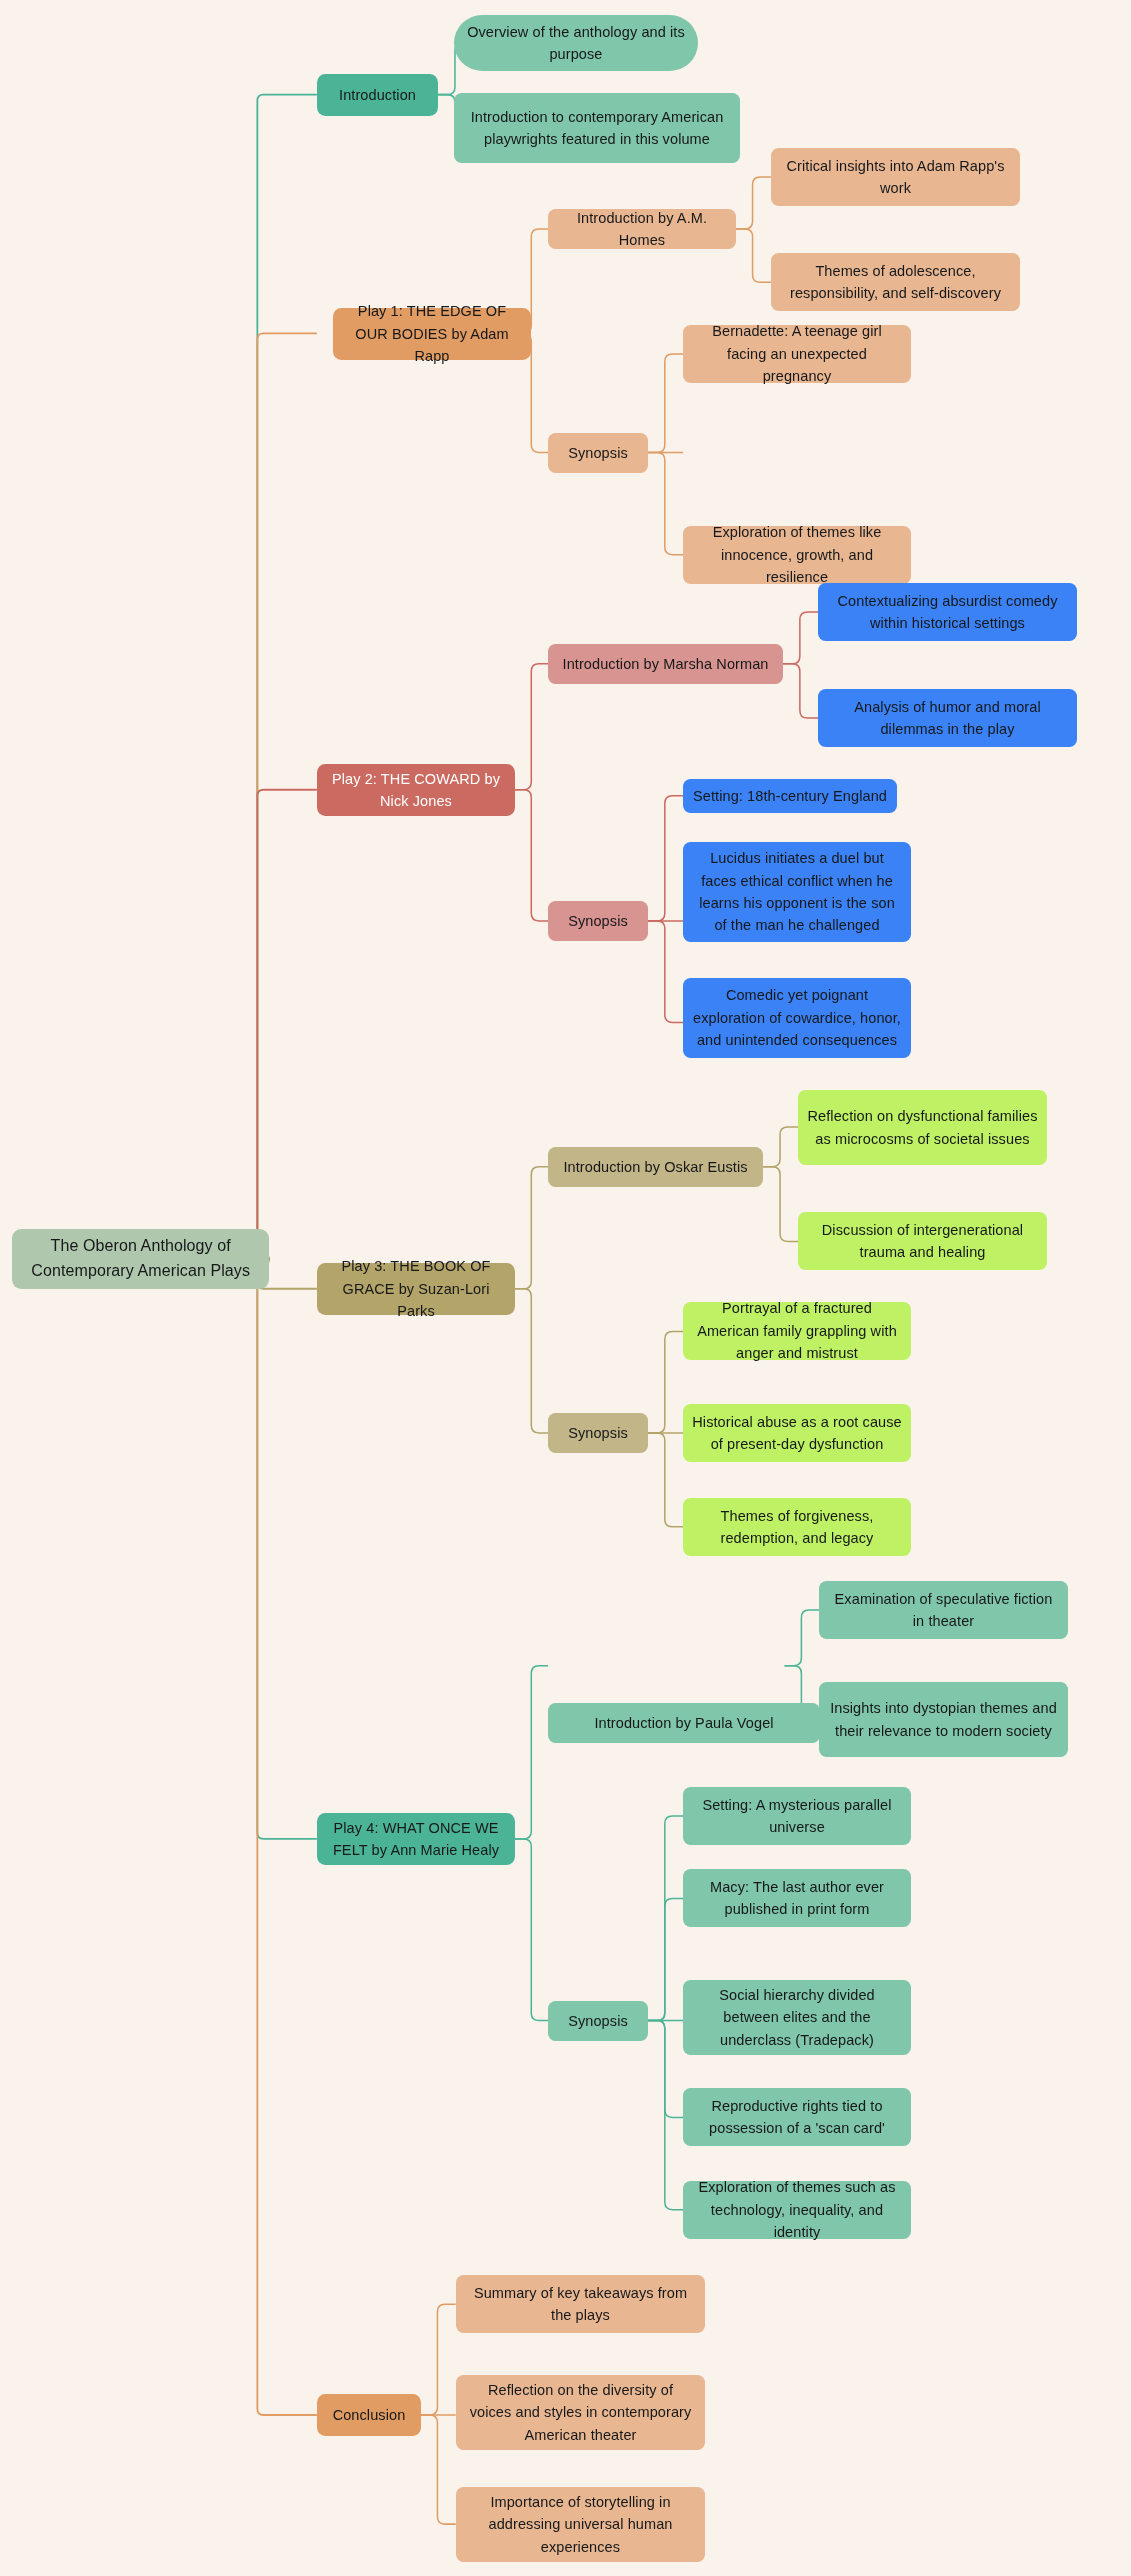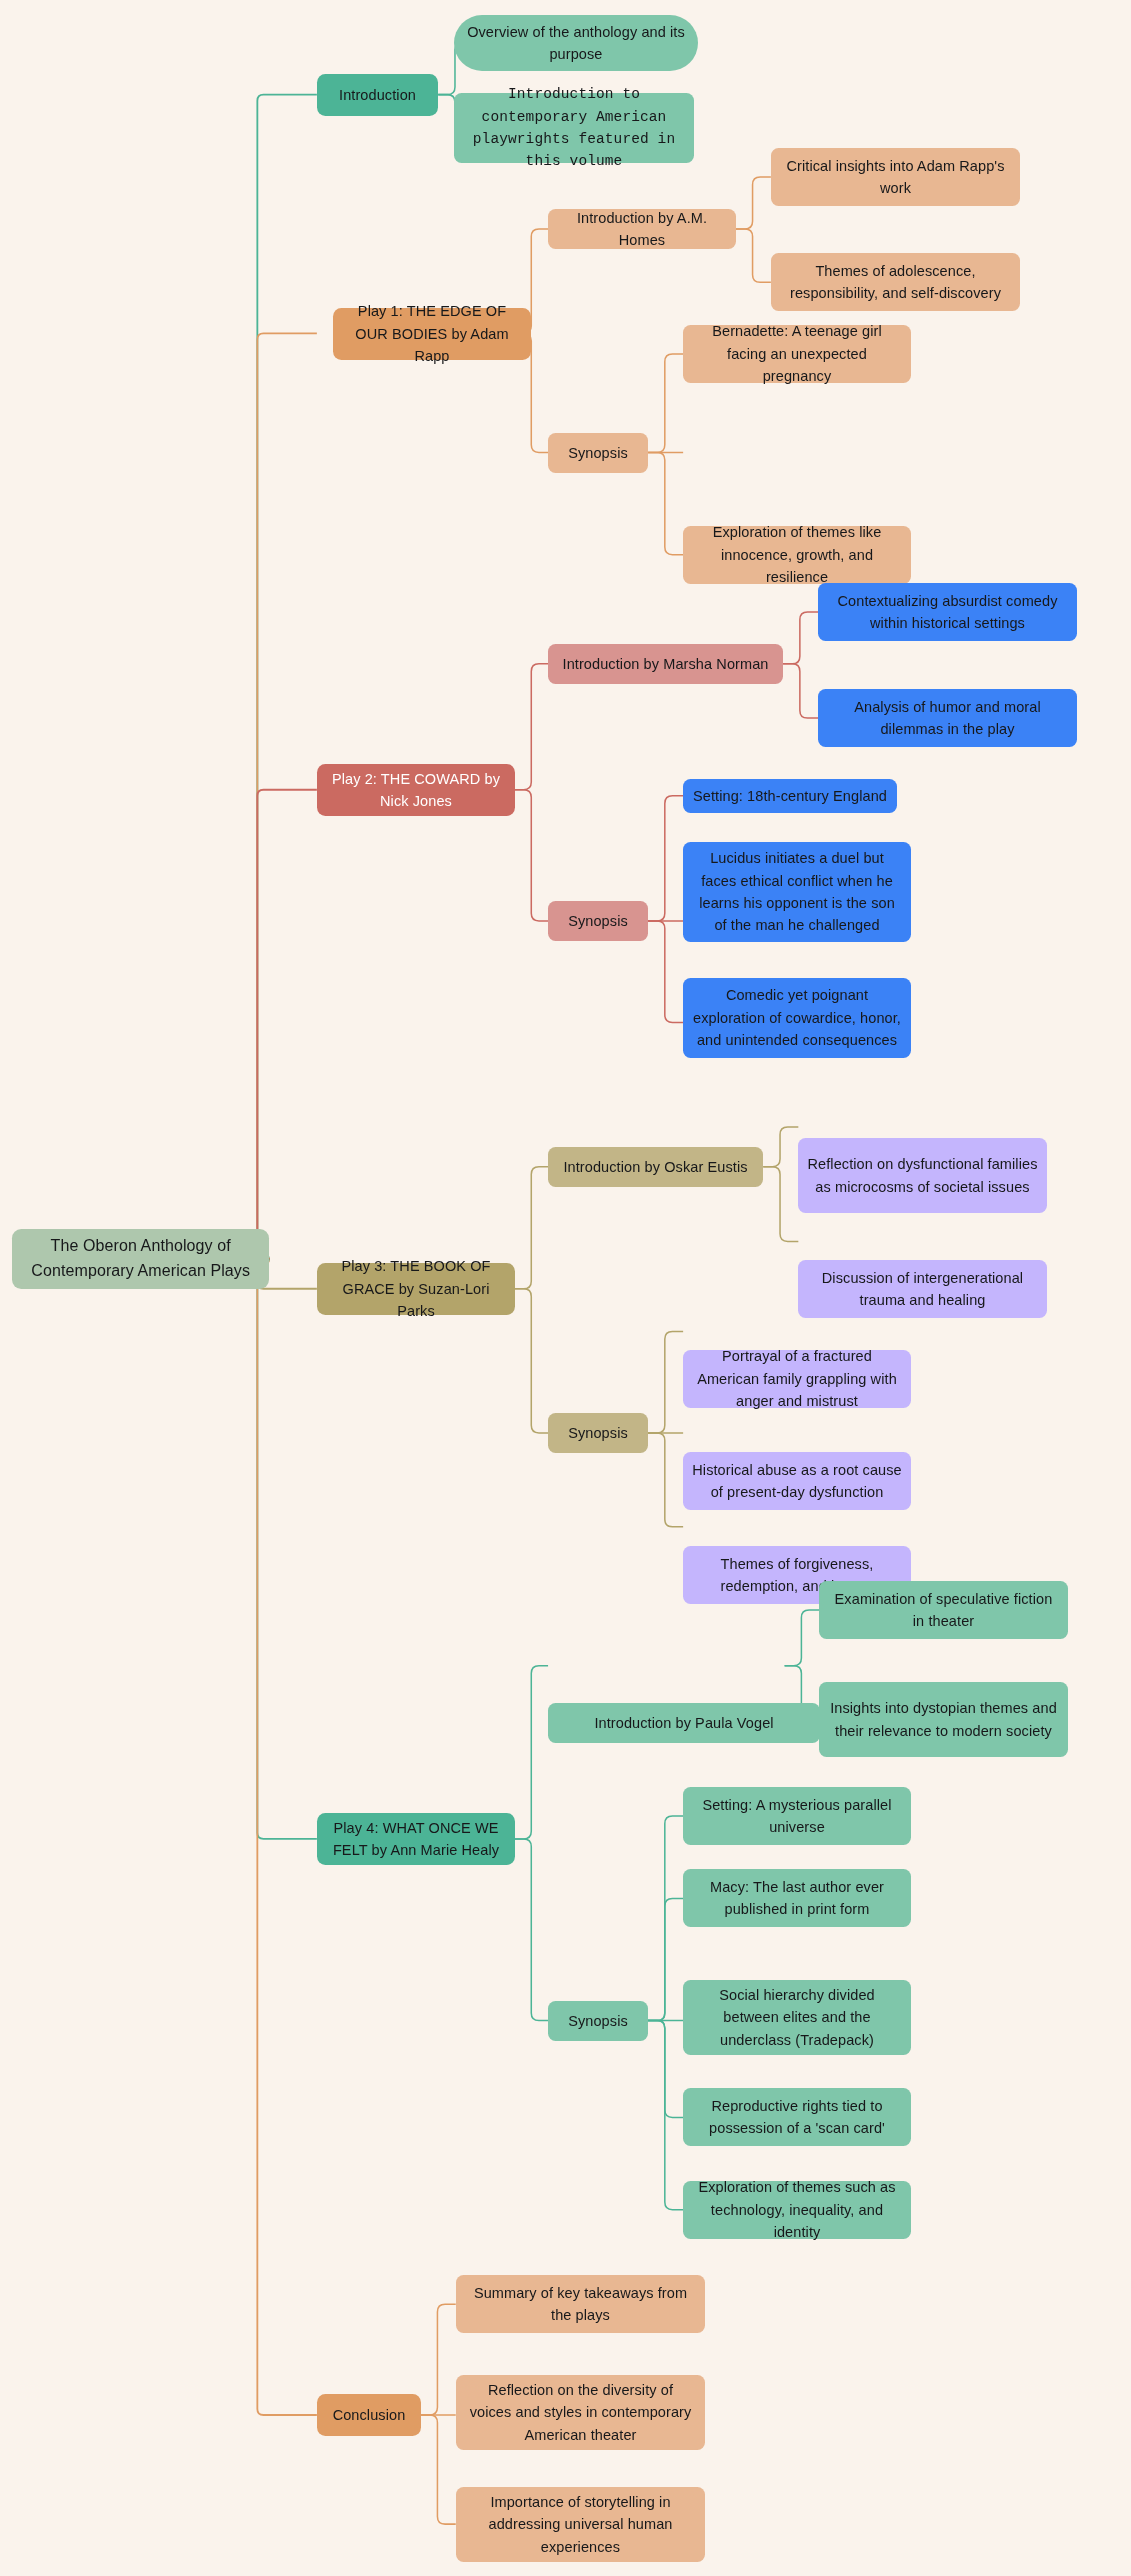--- a/index.html
+++ b/index.html
@@ -45,21 +45,21 @@
   .node.l1-concl  { background: #e09c63; }
 
   .node.l2-intro  { background: #7fc6aa; }
   .node.l2-p1     { background: #e8b792; }
   .node.l2-p2     { background: #d89490; }
   .node.l2-p3     { background: #c2b587; }
   .node.l2-p4     { background: #7fc6aa; }
   .node.l2-concl  { background: #e8b792; }
   .node.l3-p1     { background: #e8b792; }
   .node.l3-p2     { background: #3b82f6; align-items: center; }
-  .node.l3-p3     { background: #c4b5fd; margin-top: 48px; }
+  .node.l3-p3     { background: #bef264; }
   .node.l3-p4     { background: #7fc6aa; }
 </style>
 </head>
 <body>
 
 <div id="canvas">
 
   <svg id="edges" viewBox="0 0 1483 3376">
 
     <path d="M 353 1650 L 345 1650" stroke="#4cb496" stroke-width="2.4" fill="none"></path>
@@ -134,21 +134,21 @@
   <div class="node root" style="left:12.2px; top:1229px; width:257px; height:60px;">
     <span>The Oberon Anthology of Contemporary American Plays</span>
   </div>
 
   <div class="node l1 l1-intro" style="left:317px; top:74px; width:121px; height:42px;">
     <span>Introduction</span>
   </div>
   <div class="node l2-intro" style="left:454px; top:15.3px; width:244px; height:56px;border-radius:28px;">
     <span>Overview of the anthology and its purpose</span>
   </div>
-  <div class="node l2-intro" style="left:454px; top:93px; width:240px; height:70px;font-family:Liberation Mono, monospace;">
+  <div class="node l2-intro" style="left:454px; top:93px; width:286px; height:70px;">
     <span>Introduction to contemporary American playwrights featured in this volume</span>
   </div>
 
   <div class="node l1 l1-p1" style="left:317px; top:308px; width:198px; height:52px;">
     <span>Play 1: THE EDGE OF OUR BODIES by Adam Rapp</span>
   </div>
   <div class="node l2-p1" style="left:548px; top:209px; width:188px; height:40px;">
     <span>Introduction by A.M. Homes</span>
   </div>
   <div class="node l3-p1" style="left:771px; top:148px; width:249px; height:58px;">

